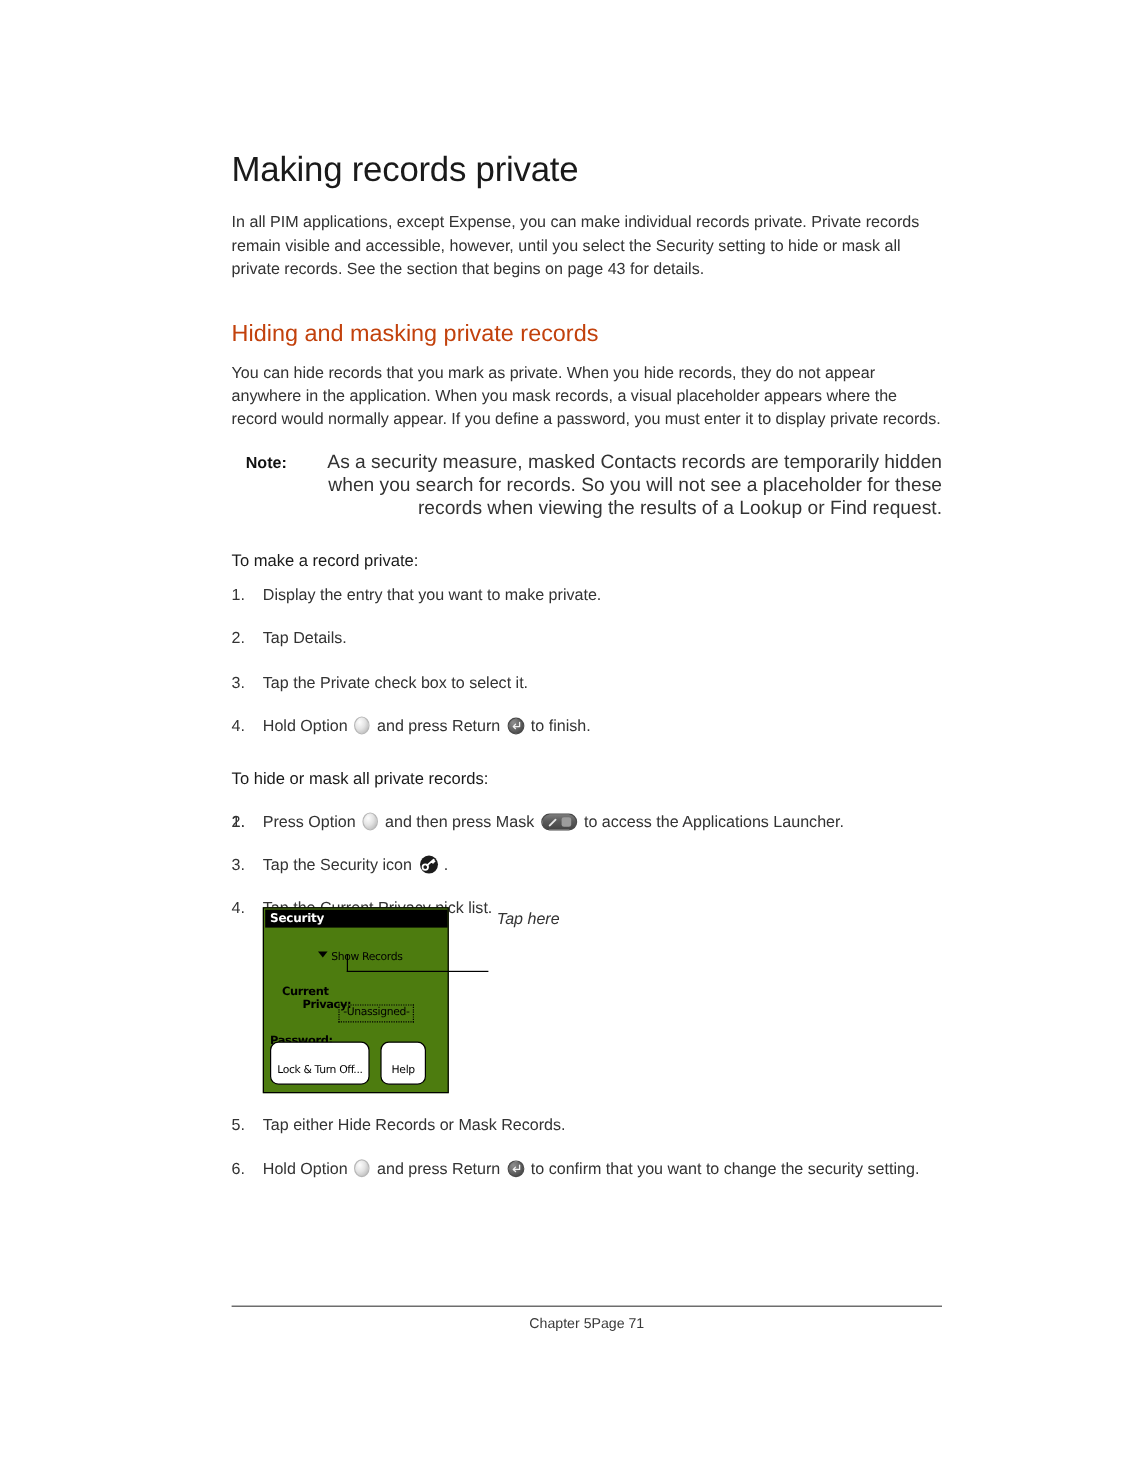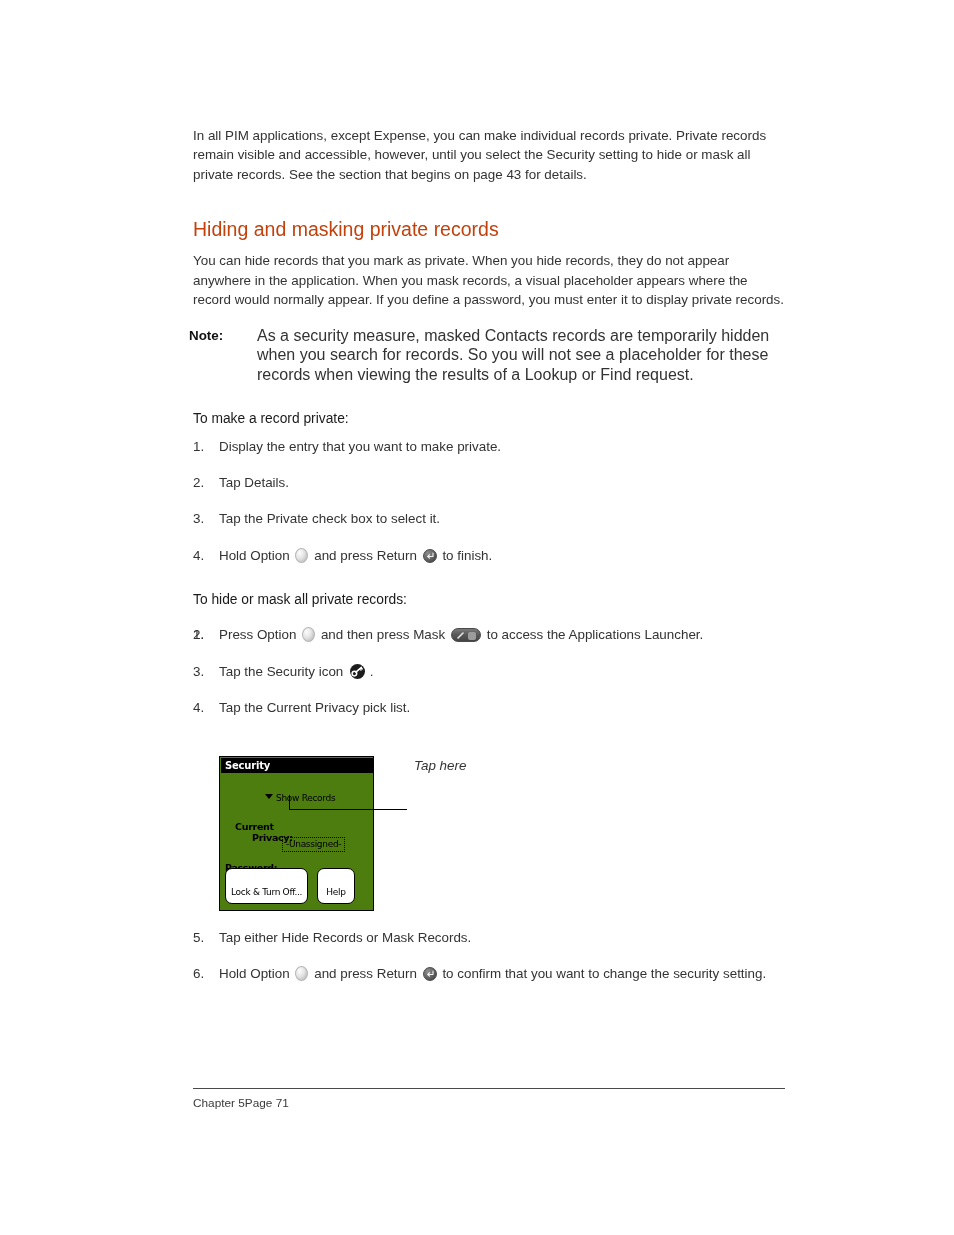--- a/index.html
+++ b/index.html
@@ -54,20 +54,21 @@
     line-height: 19.3px;
     margin: 0 0 4px 0;
     color: #333333;
   }
 
   
   .note {
     display: flex;
     margin-top: 17px;
     margin-left: -4px;
+    text-align: right;
   }
   .note-label {
     font-size: 13.4px;
     font-weight: bold;
     color: #111111;
     width: 50px;
     flex: 0 0 50px;
     line-height: 19.3px;
   }
   .note-body {
@@ -317,34 +318,35 @@
     top: 1088px;
     width: 592px;
   }
   .footer-rule {
     width: 100%;
     height: 1px;
     background: #4a4a4a;
   }
   .footer-row {
     display: flex;
-    justify-content: flex-start;
+    justify-content: center;
     margin-top: 6px;
     font-size: 11.8px;
     color: #3a3a3a;
     line-height: 16px;
   }
 </style>
 </head>
 <body>
 
 <div class="page">
 
   <div class="content">
 
+    <h1 class="doc-title">Making records private</h1>
 
     <p class="body-text">In all PIM applications, except Expense, you can make individual records private. Private records remain visible and accessible, however, until you select the Security setting to hide or mask all private records. See the section that begins on page 43 for details.</p>
 
     <h2 class="section-title">Hiding and masking private records</h2>
 
     <p class="body-text">You can hide records that you mark as private. When you hide records, they do not appear anywhere in the application. When you mask records, a visual placeholder appears where the record would normally appear. If you define a password, you must enter it to display private records.</p>
 
     <div class="note">
       <div class="note-label">Note:</div>
       <div class="note-body">As a security measure, masked Contacts records are temporarily hidden when you search for records. So you will not see a placeholder for these records when viewing the results of a Lookup or Find request.</div>

